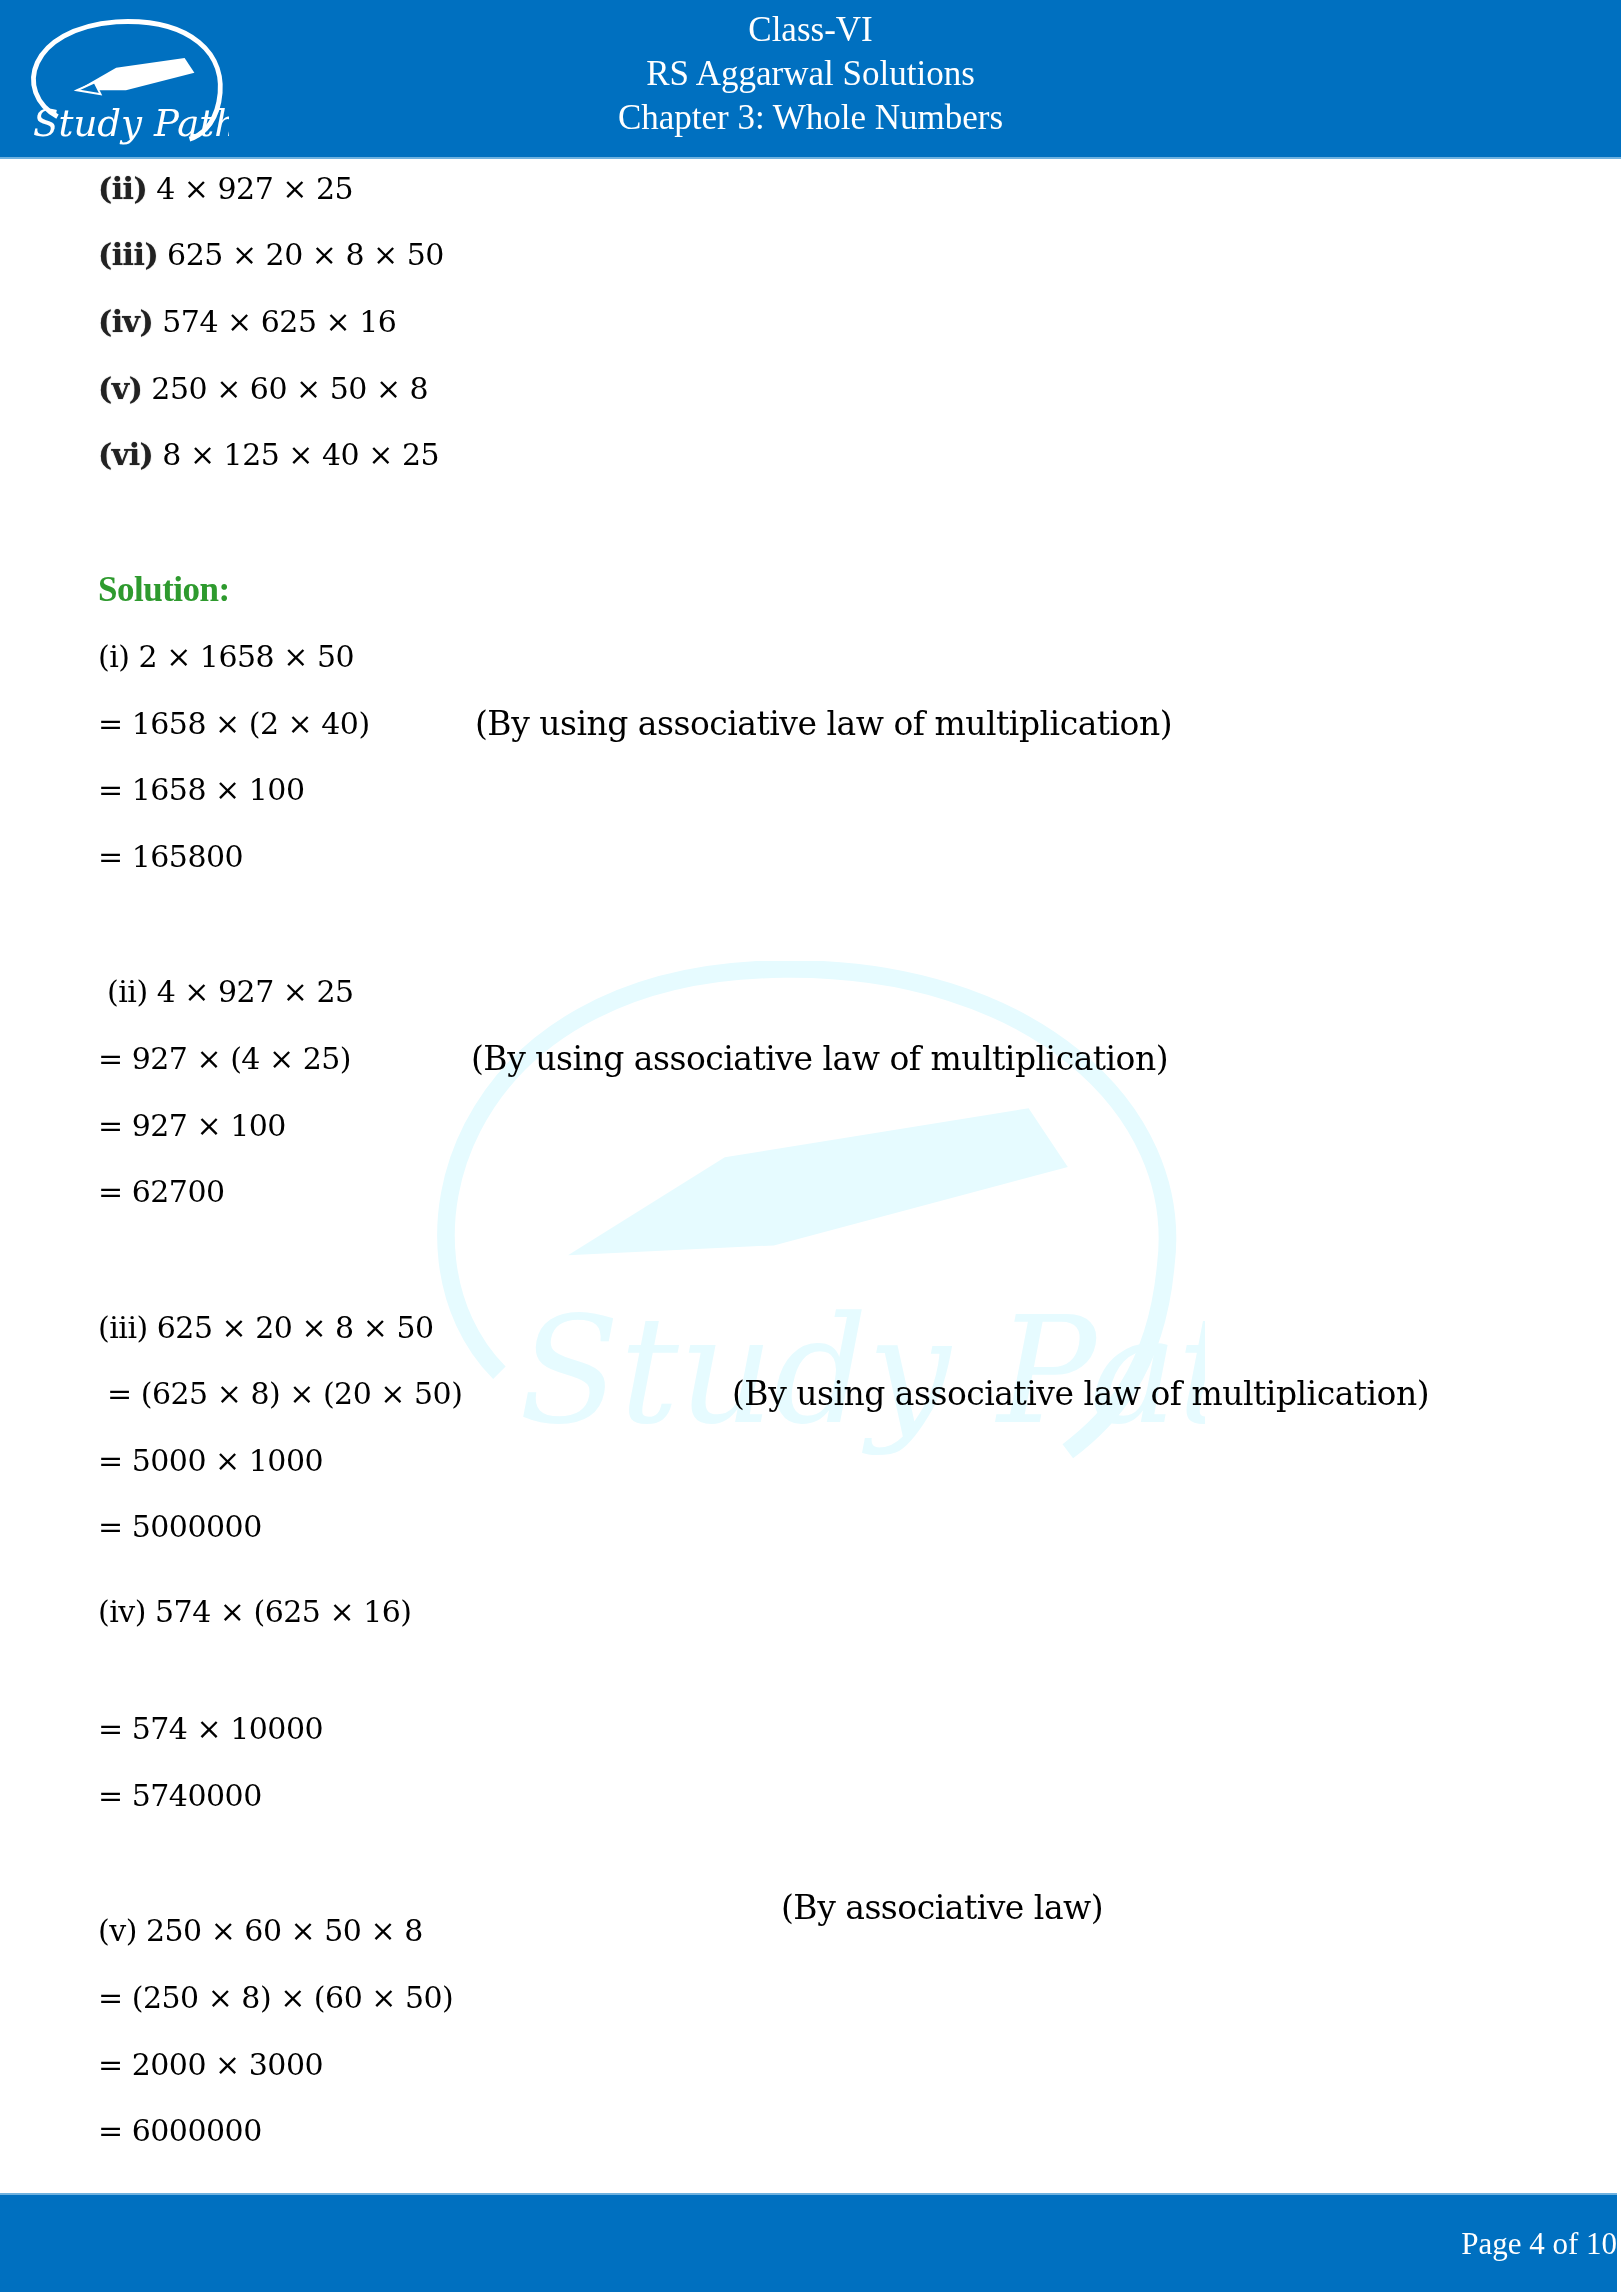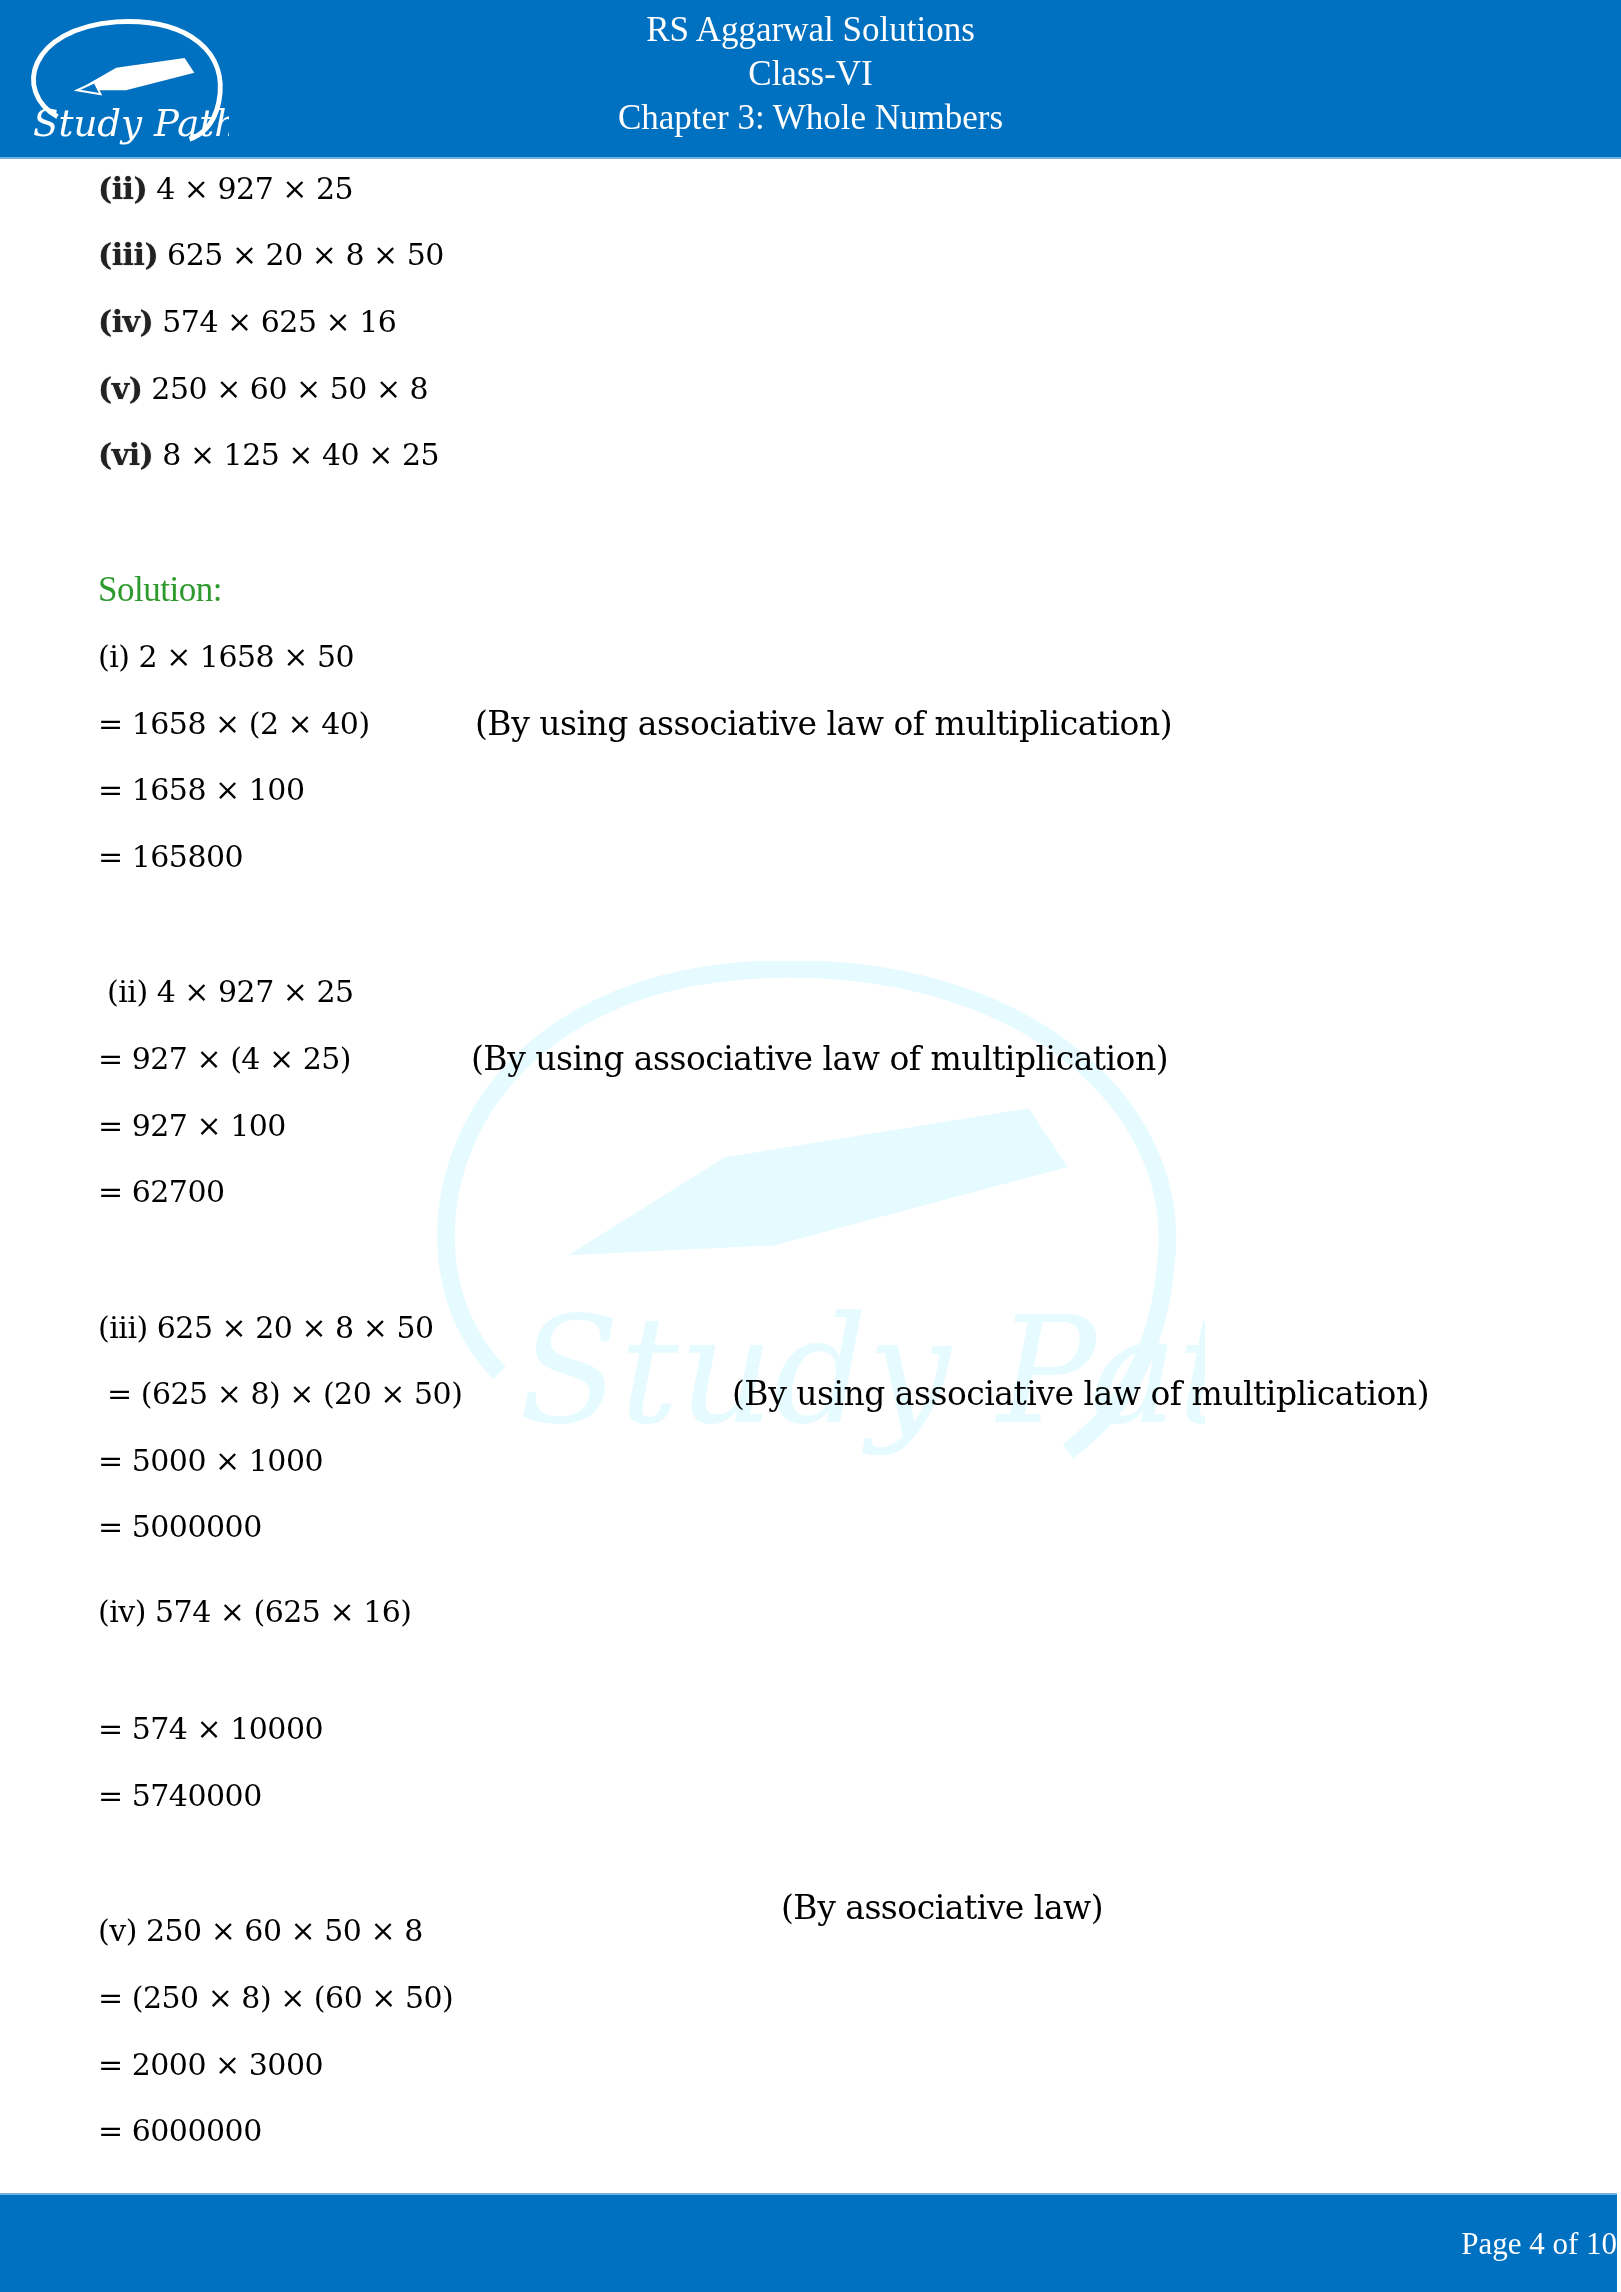--- a/index.html
+++ b/index.html
@@ -28,36 +28,36 @@
   .footer-text {
     position: absolute; left: 0; right: 0; top: 31px; text-align: right;
     color: #fff; font-family: "Liberation Serif", serif; font-size: 31px;
   }
   .watermark { position: absolute; left: 421px; top: 961px; width: 784px; height: 510px; opacity: 1; pointer-events: none; }
   .line {
     position: absolute; left: 98px; font-size: 30px; line-height: 39px; white-space: pre;
     font-family: "DejaVu Serif", serif; letter-spacing: -0.5px;
   }
   .q-label { font-weight: bold; color: #222; text-shadow: 0 0 1px #555; }
-  .solution { color: #2e9a2e; font-family: "Liberation Serif", serif; font-weight: normal; font-size: 35px; }
+  .solution { color: #2e9a2e; font-family: "Liberation Serif", serif; font-weight: bold; font-size: 35px; }
   .note { position: absolute; font-size: 33px; line-height: 39px; white-space: pre; font-family: "DejaVu Serif", serif; letter-spacing: -0.5px; margin-left: 48px; }
 </style>
 </head>
 <body>
 
 <div class="header">
   <svg class="logo" viewBox="0 0 215 135">
     <path d="M40 105 C -5 80, 10 15, 100 8 C 175 4, 215 40, 205 90 C 200 115, 185 125, 175 128" fill="none" stroke="#fff" stroke-width="5"></path>
     <path d="M60 78 L100 55 L170 45 L180 60 L110 78 Z" fill="#fff"></path>
     <path d="M60 78 L78 70 L84 82 Z" fill="#0070c0" stroke="#fff" stroke-width="2"></path>
     <text x="15" y="125" fill="#fff" font-family="DejaVu Serif, serif" font-style="italic" font-size="38">Study Path</text>
   </svg>
   <div class="header-titles">
+    <div>Class-VI</div>
     <div>RS Aggarwal Solutions</div>
-    <div>Class-VI</div>
     <div>Chapter 3: Whole Numbers</div>
   </div>
 </div>
 
 <svg class="watermark" viewBox="0 0 800 520">
   <path d="M80 420 C -40 300, 30 10, 370 8 C 620 5, 780 150, 760 310 C 750 420, 700 470, 660 500" fill="none" stroke="#e6fbff" stroke-width="18"></path>
   <path d="M150 300 L310 200 L620 150 L660 210 L360 290 Z" fill="#e6fbff"></path>
   <text x="100" y="470" fill="#e6fbff" font-family="DejaVu Serif, serif" font-style="italic" font-size="150">Study Path</text>
 </svg>
 

